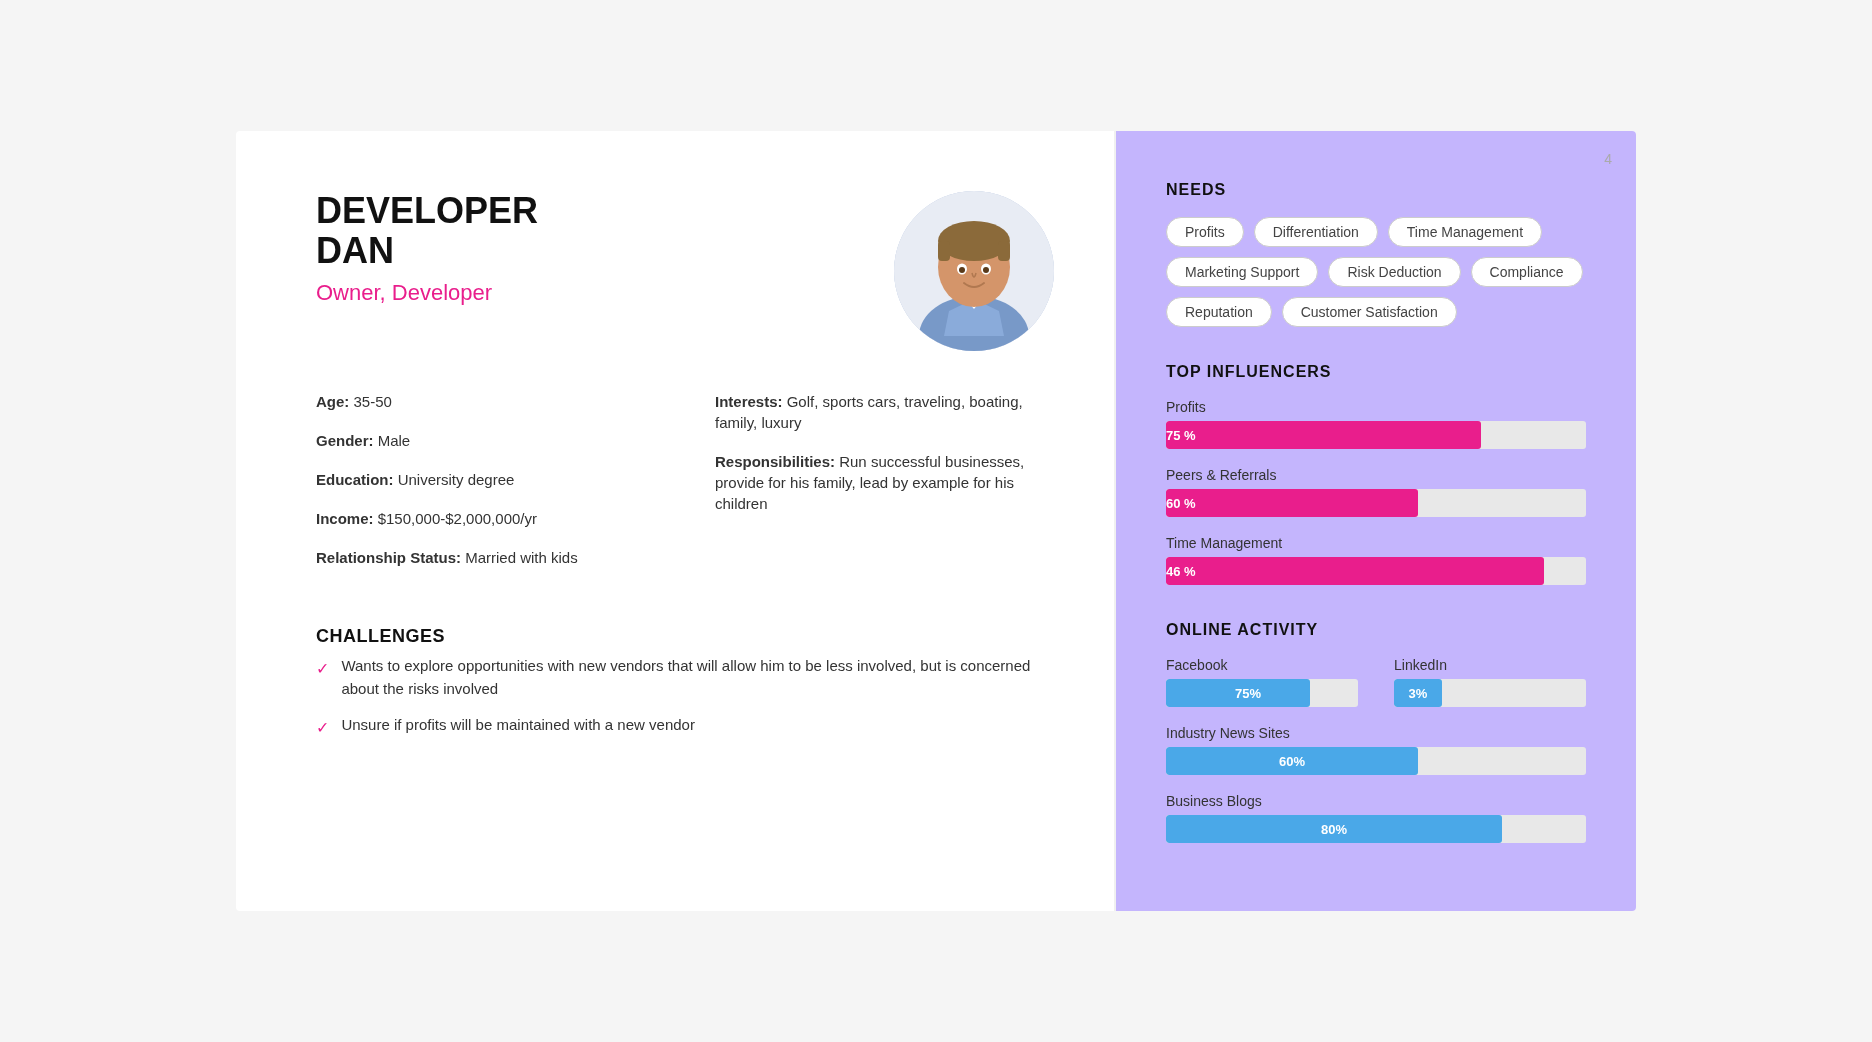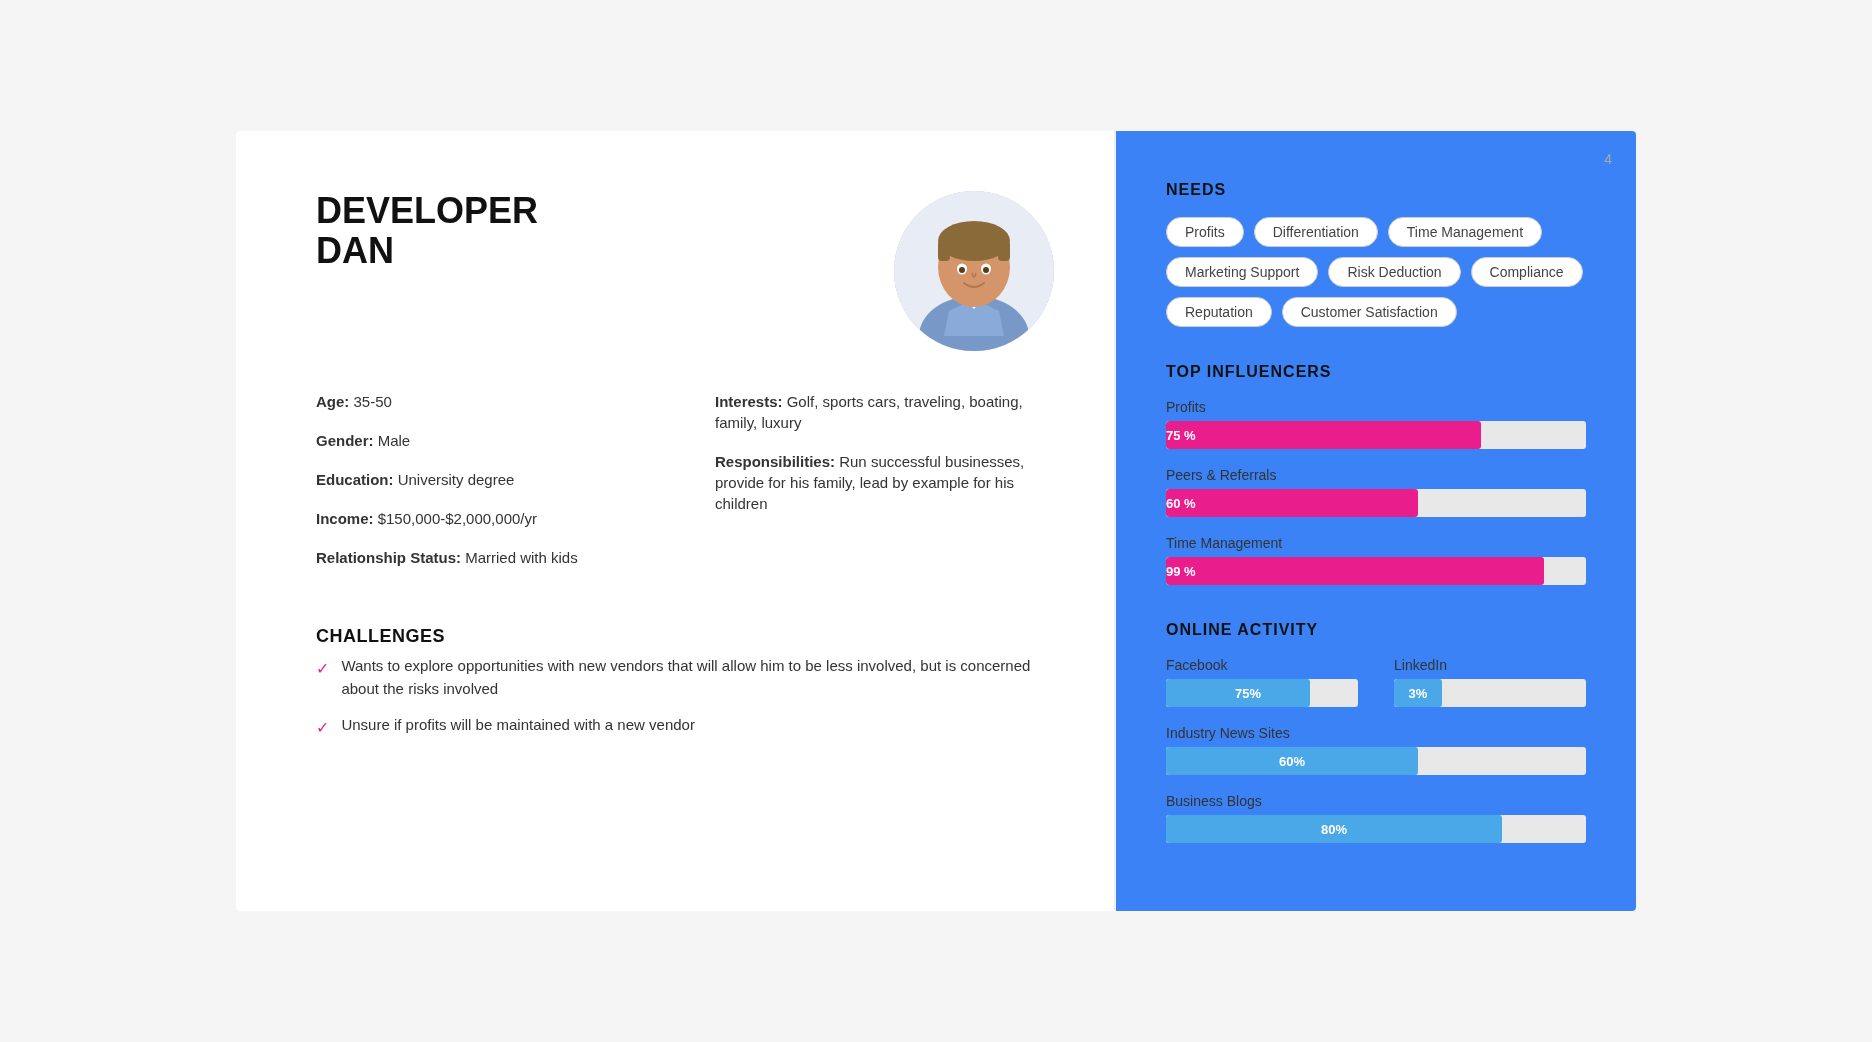--- a/index.html
+++ b/index.html
@@ -115,21 +115,21 @@
     .divider {
       width: 2px;
       background: #f0f0f0;
       align-self: stretch;
     }
 
     
     .right-panel {
       width: 520px;
       padding: 50px 50px 40px 50px;
-      background: #3b82f6;
+      background: #c4b5fd;
     }
     .section-title-right {
       font-size: 16px;
       font-weight: 900;
       color: #111;
       text-transform: uppercase;
       letter-spacing: 1px;
       margin-bottom: 18px;
     }
 
@@ -230,20 +230,21 @@
 <div class="slide-container">
   <span class="slide-number">4</span>
 
   <div class="left-panel">
     <div class="profile-section">
       <div class="name-title">
         <div class="persona-name">
           <span>DEVELOPER</span><br>
           <span>DAN</span>
         </div>
+        <div class="persona-role">Owner, Developer</div>
       </div>
       <div class="avatar-container">
 
         <svg viewBox="0 0 160 160" xmlns="http://www.w3.org/2000/svg" class="avatar-svg">
           <defs>
             <clipPath id="circle-clip">
               <circle cx="80" cy="80" r="80"></circle>
             </clipPath>
           </defs>
           <rect width="160" height="160" fill="#c8d4e8"></rect>
@@ -356,21 +357,21 @@
           <div class="bar-fill" style="width: 60%;">
             <span class="bar-label">60 %</span>
           </div>
         </div>
       </div>
 
       <div class="influencer-item">
         <div class="influencer-label">Time Management</div>
         <div class="bar-container">
           <div class="bar-fill" style="width: 90%;">
-            <span class="bar-label">99 %</span>
+            <span class="bar-label">46 %</span>
           </div>
         </div>
       </div>
     </div>
 
     <div class="online-activity-section">
       <div class="section-title-right">ONLINE ACTIVITY</div>
 
       <div class="activity-row">
         <div class="activity-item">

